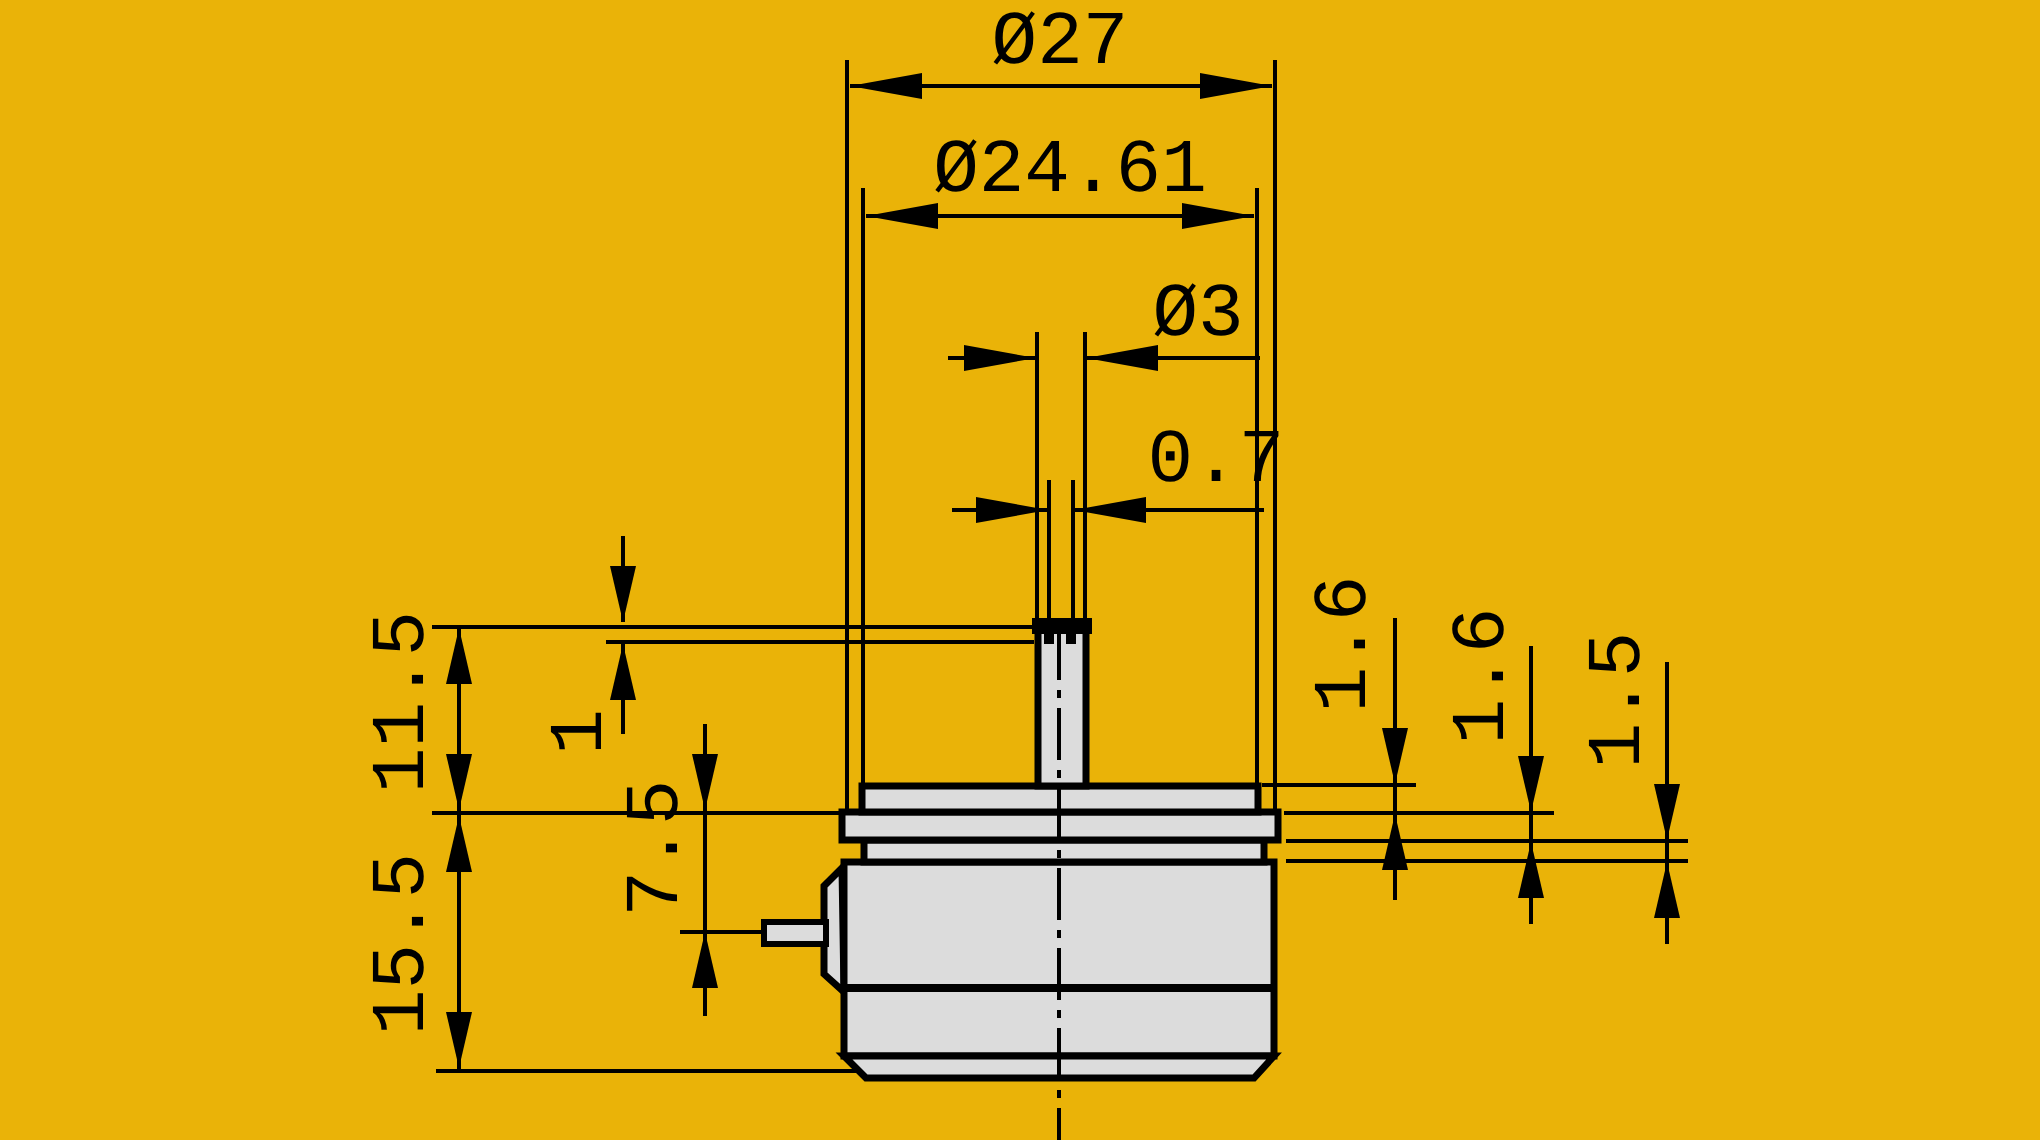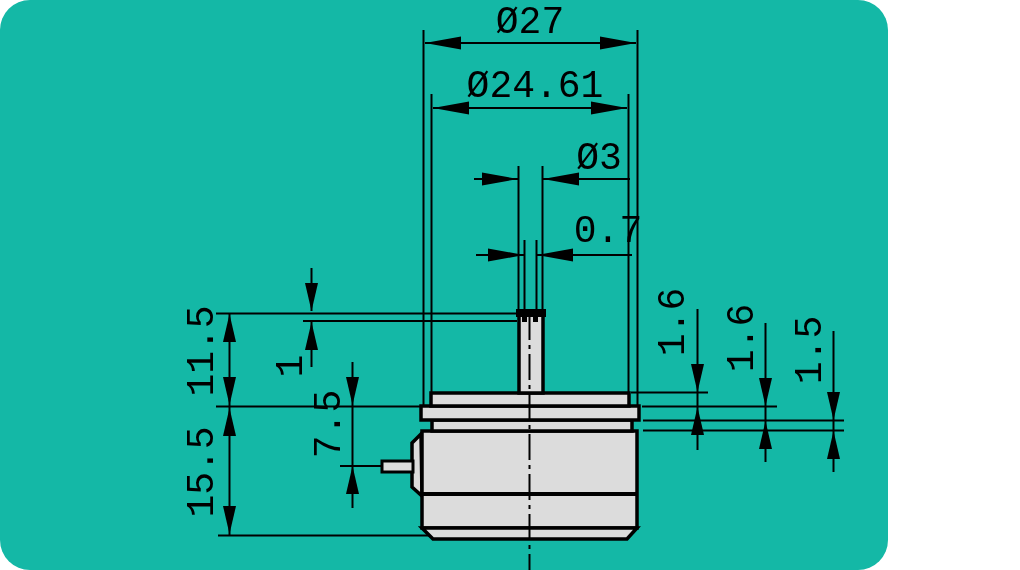--- a/index.html
+++ b/index.html
@@ -1,16 +1,16 @@
 <!DOCTYPE html>
 <html><head>
 <meta charset="utf-8">
 <style>
   html,body{margin:0;padding:0;background:#ffffff;}
-  .stage{position:relative;width:888px;height:570px;background:#14b8a6;overflow:hidden;border-radius:30px;}
+  .stage{position:relative;width:1020px;height:570px;background:#eab308;overflow:hidden;}
   svg{position:absolute;left:0;top:0;}
   .part{fill:#dcdcdc;stroke:#000000;stroke-width:3.5;stroke-linejoin:miter;}
   .part-thin{fill:#dcdcdc;stroke:#000000;stroke-width:3;}
   .solidblack{fill:#000000;stroke:none;}
   .dline{stroke:#000000;stroke-width:2;fill:none;}
   .thickline{stroke:#000000;stroke-width:4;fill:none;}
   .ah{fill:#000000;stroke:none;}
   .dim-text{font-family:"Liberation Mono","DejaVu Sans Mono",monospace;font-size:38px;fill:#000000;}
   .centerline{stroke:#000000;stroke-width:2;fill:none;stroke-dasharray:26 5 4 5;}
 </style>

